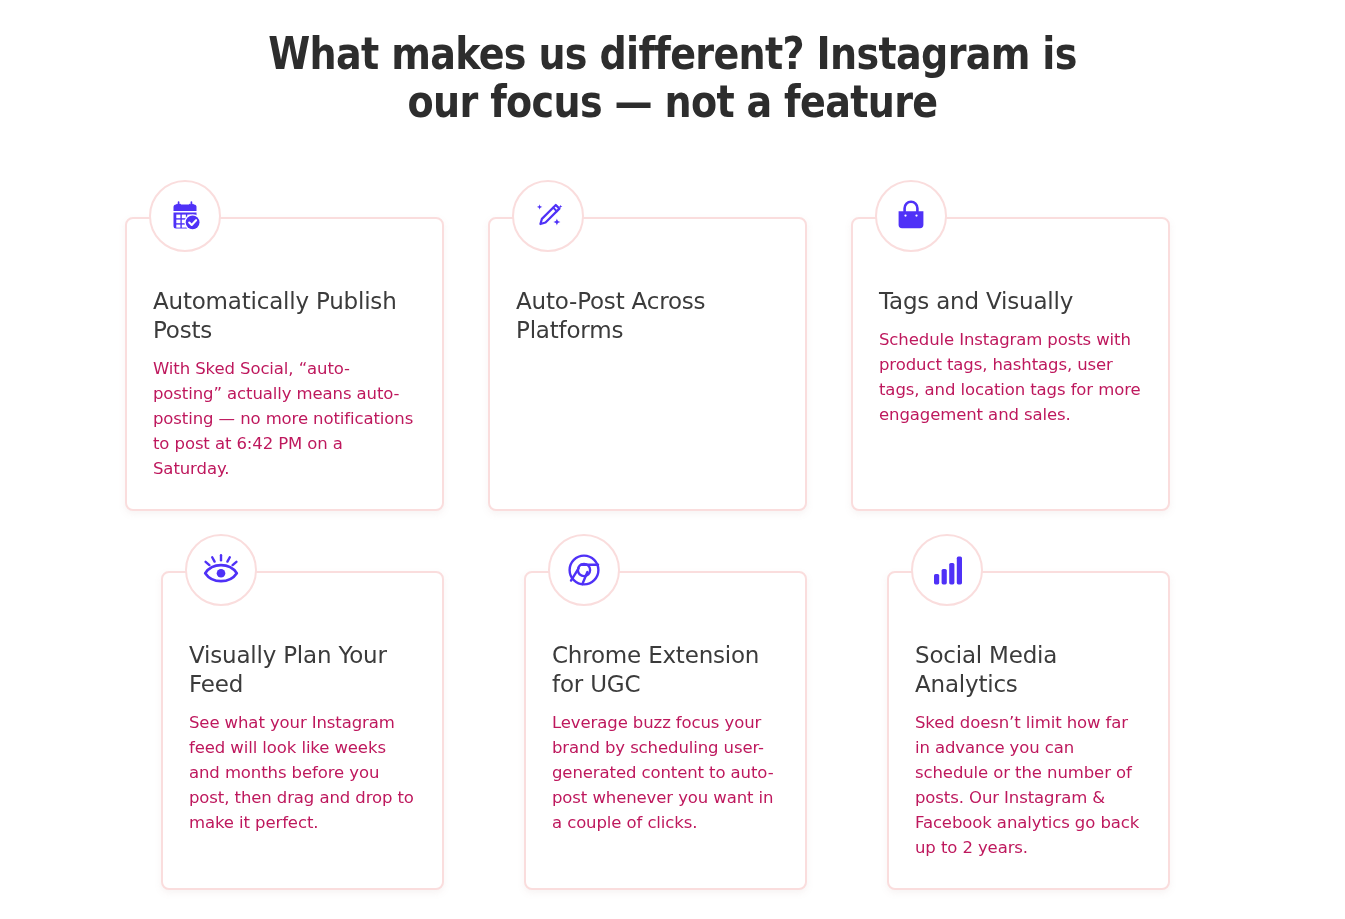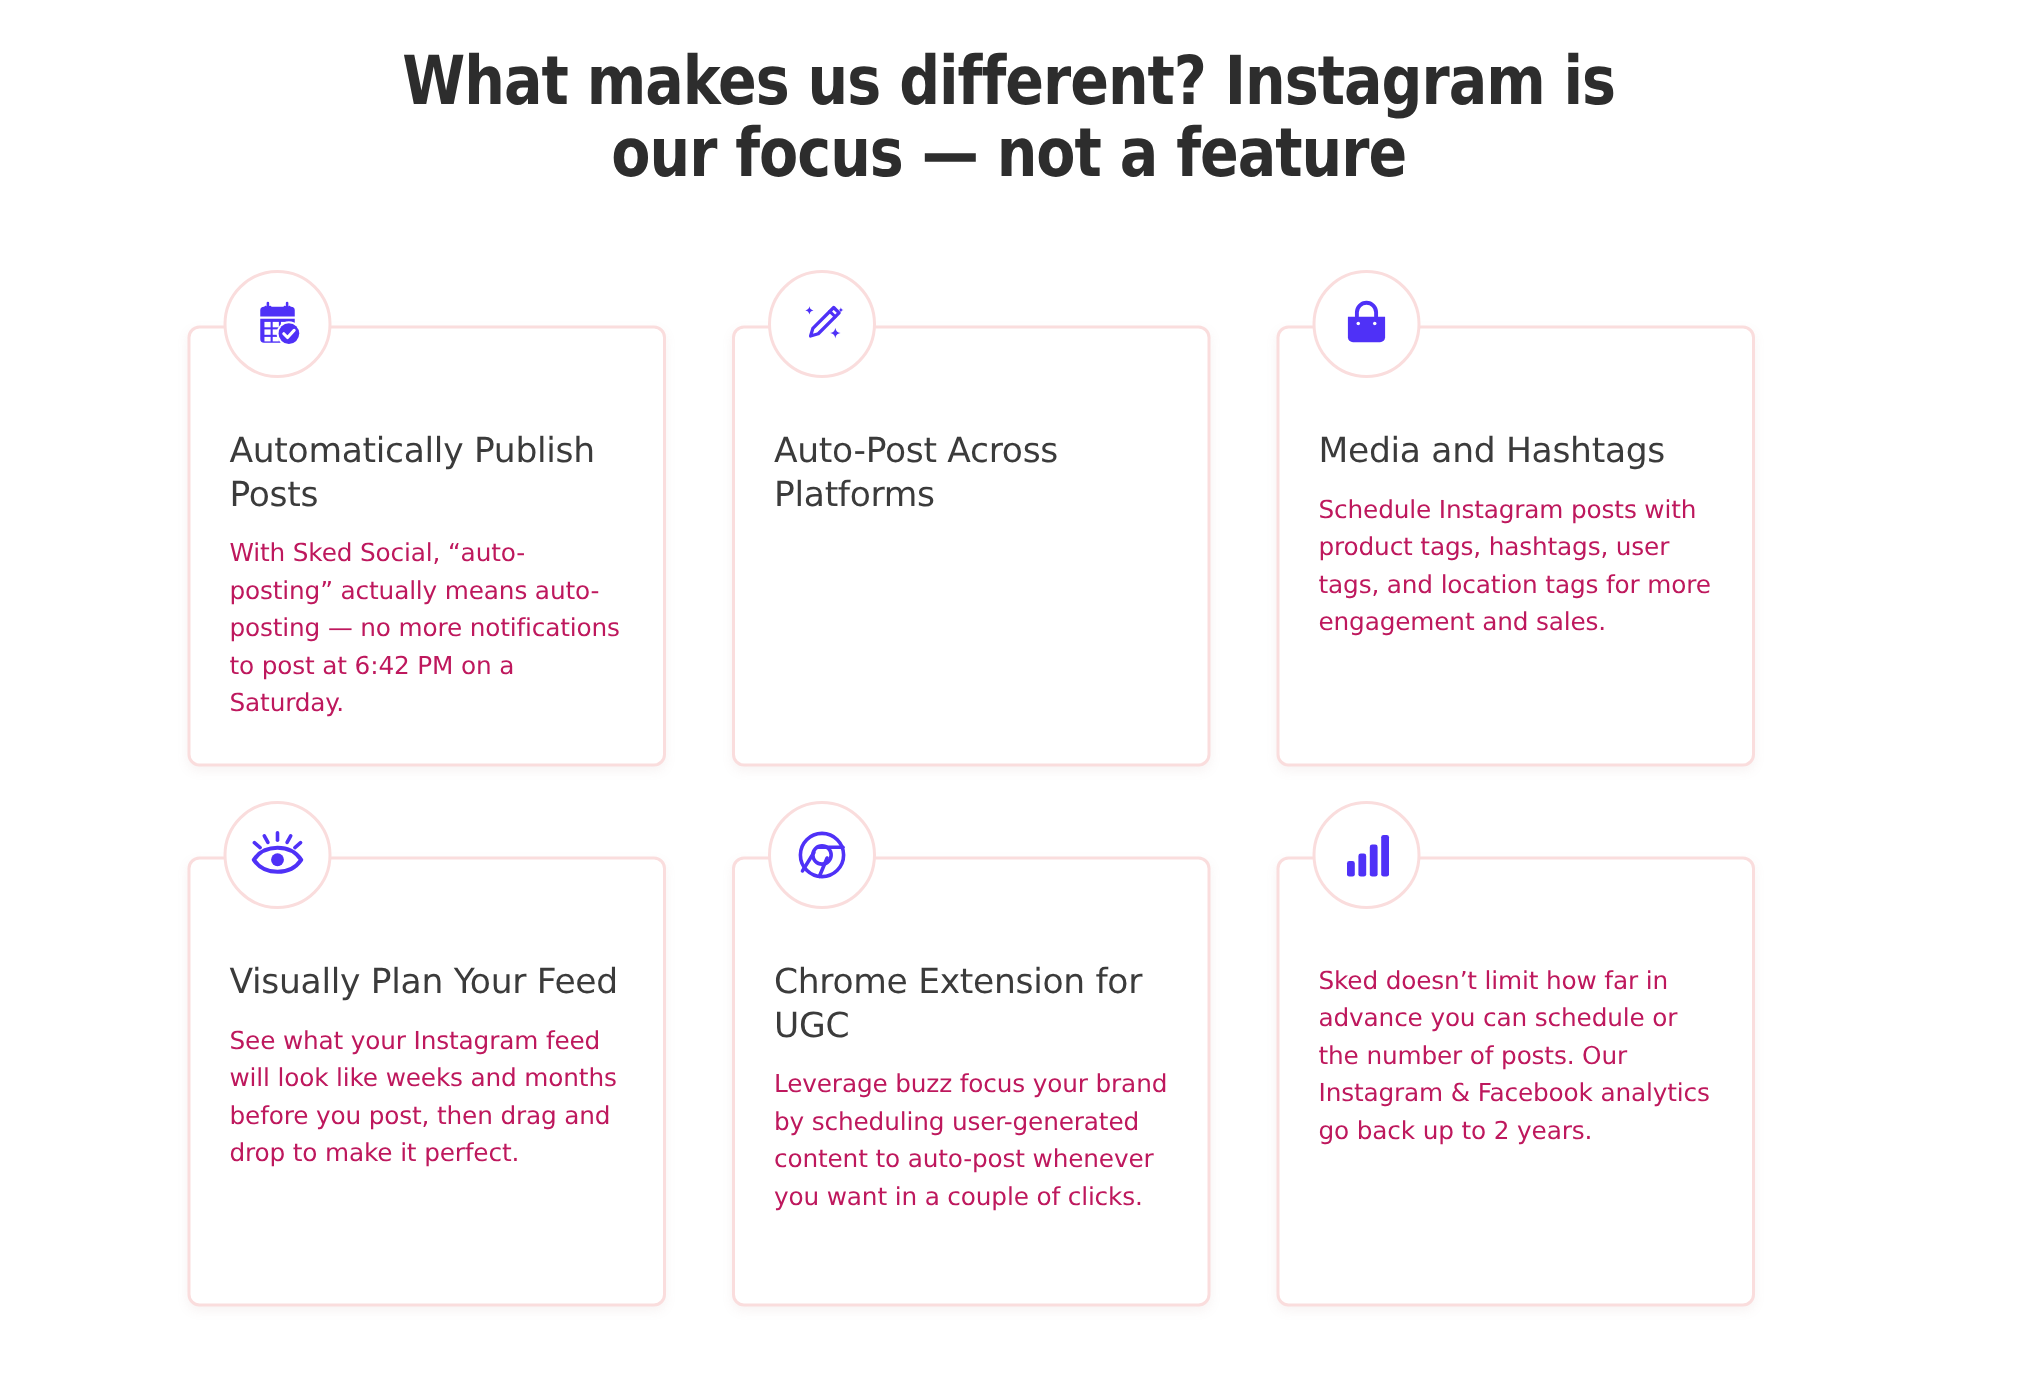--- a/index.html
+++ b/index.html
@@ -56,21 +56,21 @@
     position: relative;
     width: 329px;
     background: #ffffff;
     border: 2px solid #fadddd;
     border-radius: 8px;
     box-shadow: 0 3px 7px rgba(180, 140, 140, 0.10);
     padding: 68px 26px 28px 26px;
   }
 
   .row-1 .card { min-height: 270px; }
-  .row-2 .card { min-height: 300px; }
+  .row-2 .card { min-height: 300px; margin-left: 36px; }
 
   
   .icon-badge {
     position: absolute;
     left: 22px;
     top: -39px;
     width: 72px;
     height: 72px;
     border-radius: 50%;
     background: #ffffff;
@@ -155,21 +155,21 @@
 
       <div class="card">
         <div class="icon-badge">
           <svg width="38" height="38" viewBox="0 0 38 38" fill="none">
             <path d="M12.6 14.2v-3.0a6.4 6.4 0 0 1 12.8 0v3.0" stroke="#4f31f7" stroke-width="2.6" stroke-linecap="round" fill="none"></path>
             <path d="M6.6 14.2h24.8v13.6a3.4 3.4 0 0 1-3.4 3.4H10a3.4 3.4 0 0 1-3.4-3.4V14.2z" fill="#4f31f7"></path>
             <circle cx="13.5" cy="18.6" r="1.15" fill="#ffffff"></circle>
             <circle cx="24.5" cy="18.6" r="1.15" fill="#ffffff"></circle>
           </svg>
         </div>
-        <div class="card-title">Media and Hashtags</div>
+        <div class="card-title">Tags and Visually</div>
         <div class="card-body">Schedule Instagram posts with product tags, hashtags, user tags, and location tags for more engagement and sales.</div>
       </div>
 
     </div>
 
     <div class="row row-2">
 
       <div class="card">
         <div class="icon-badge">
           <svg width="40" height="40" viewBox="0 0 40 40" fill="none">
@@ -202,19 +202,20 @@
 
       <div class="card">
         <div class="icon-badge">
           <svg width="36" height="36" viewBox="0 0 36 36" fill="none">
             <rect x="5.0" y="22.0" width="5.2" height="10.4" rx="1.6" fill="#4f31f7"></rect>
             <rect x="12.6" y="17.0" width="5.2" height="15.4" rx="1.6" fill="#4f31f7"></rect>
             <rect x="20.2" y="11.0" width="5.2" height="21.4" rx="1.6" fill="#4f31f7"></rect>
             <rect x="27.8" y="4.6" width="5.2" height="27.8" rx="1.6" fill="#4f31f7"></rect>
           </svg>
         </div>
+        <div class="card-title">Social Media Analytics</div>
         <div class="card-body">Sked doesn’t limit how far in advance you can schedule or the number of posts. Our Instagram &amp; Facebook analytics go back up to 2 years.</div>
       </div>
 
     </div>
 
   </div>
 </div>
 
 </body></html>

